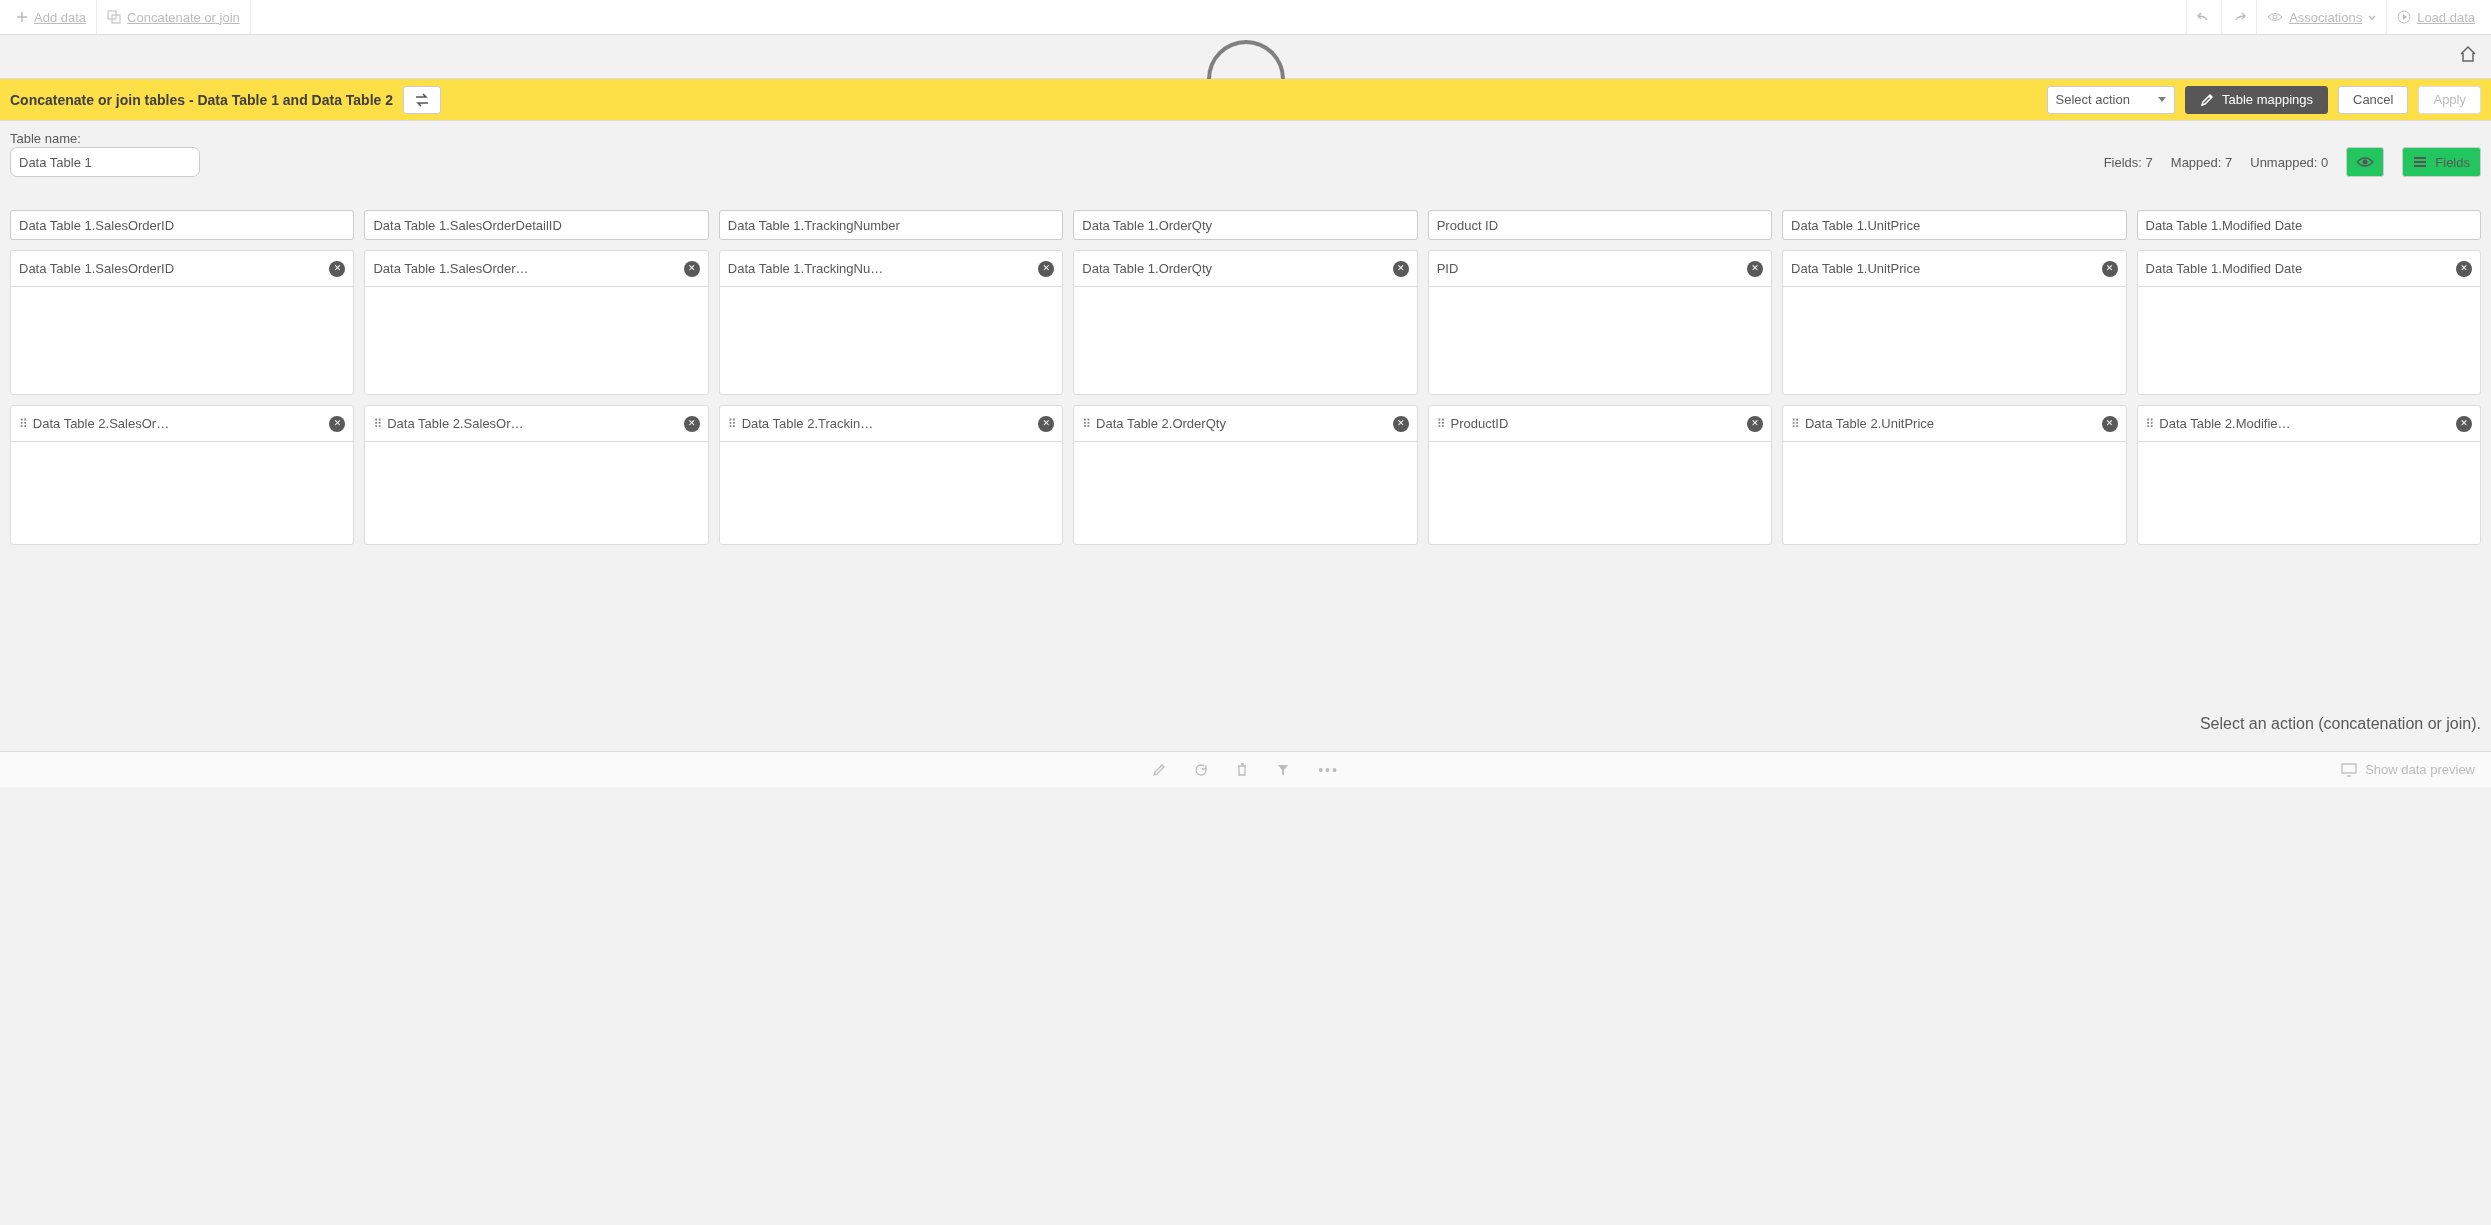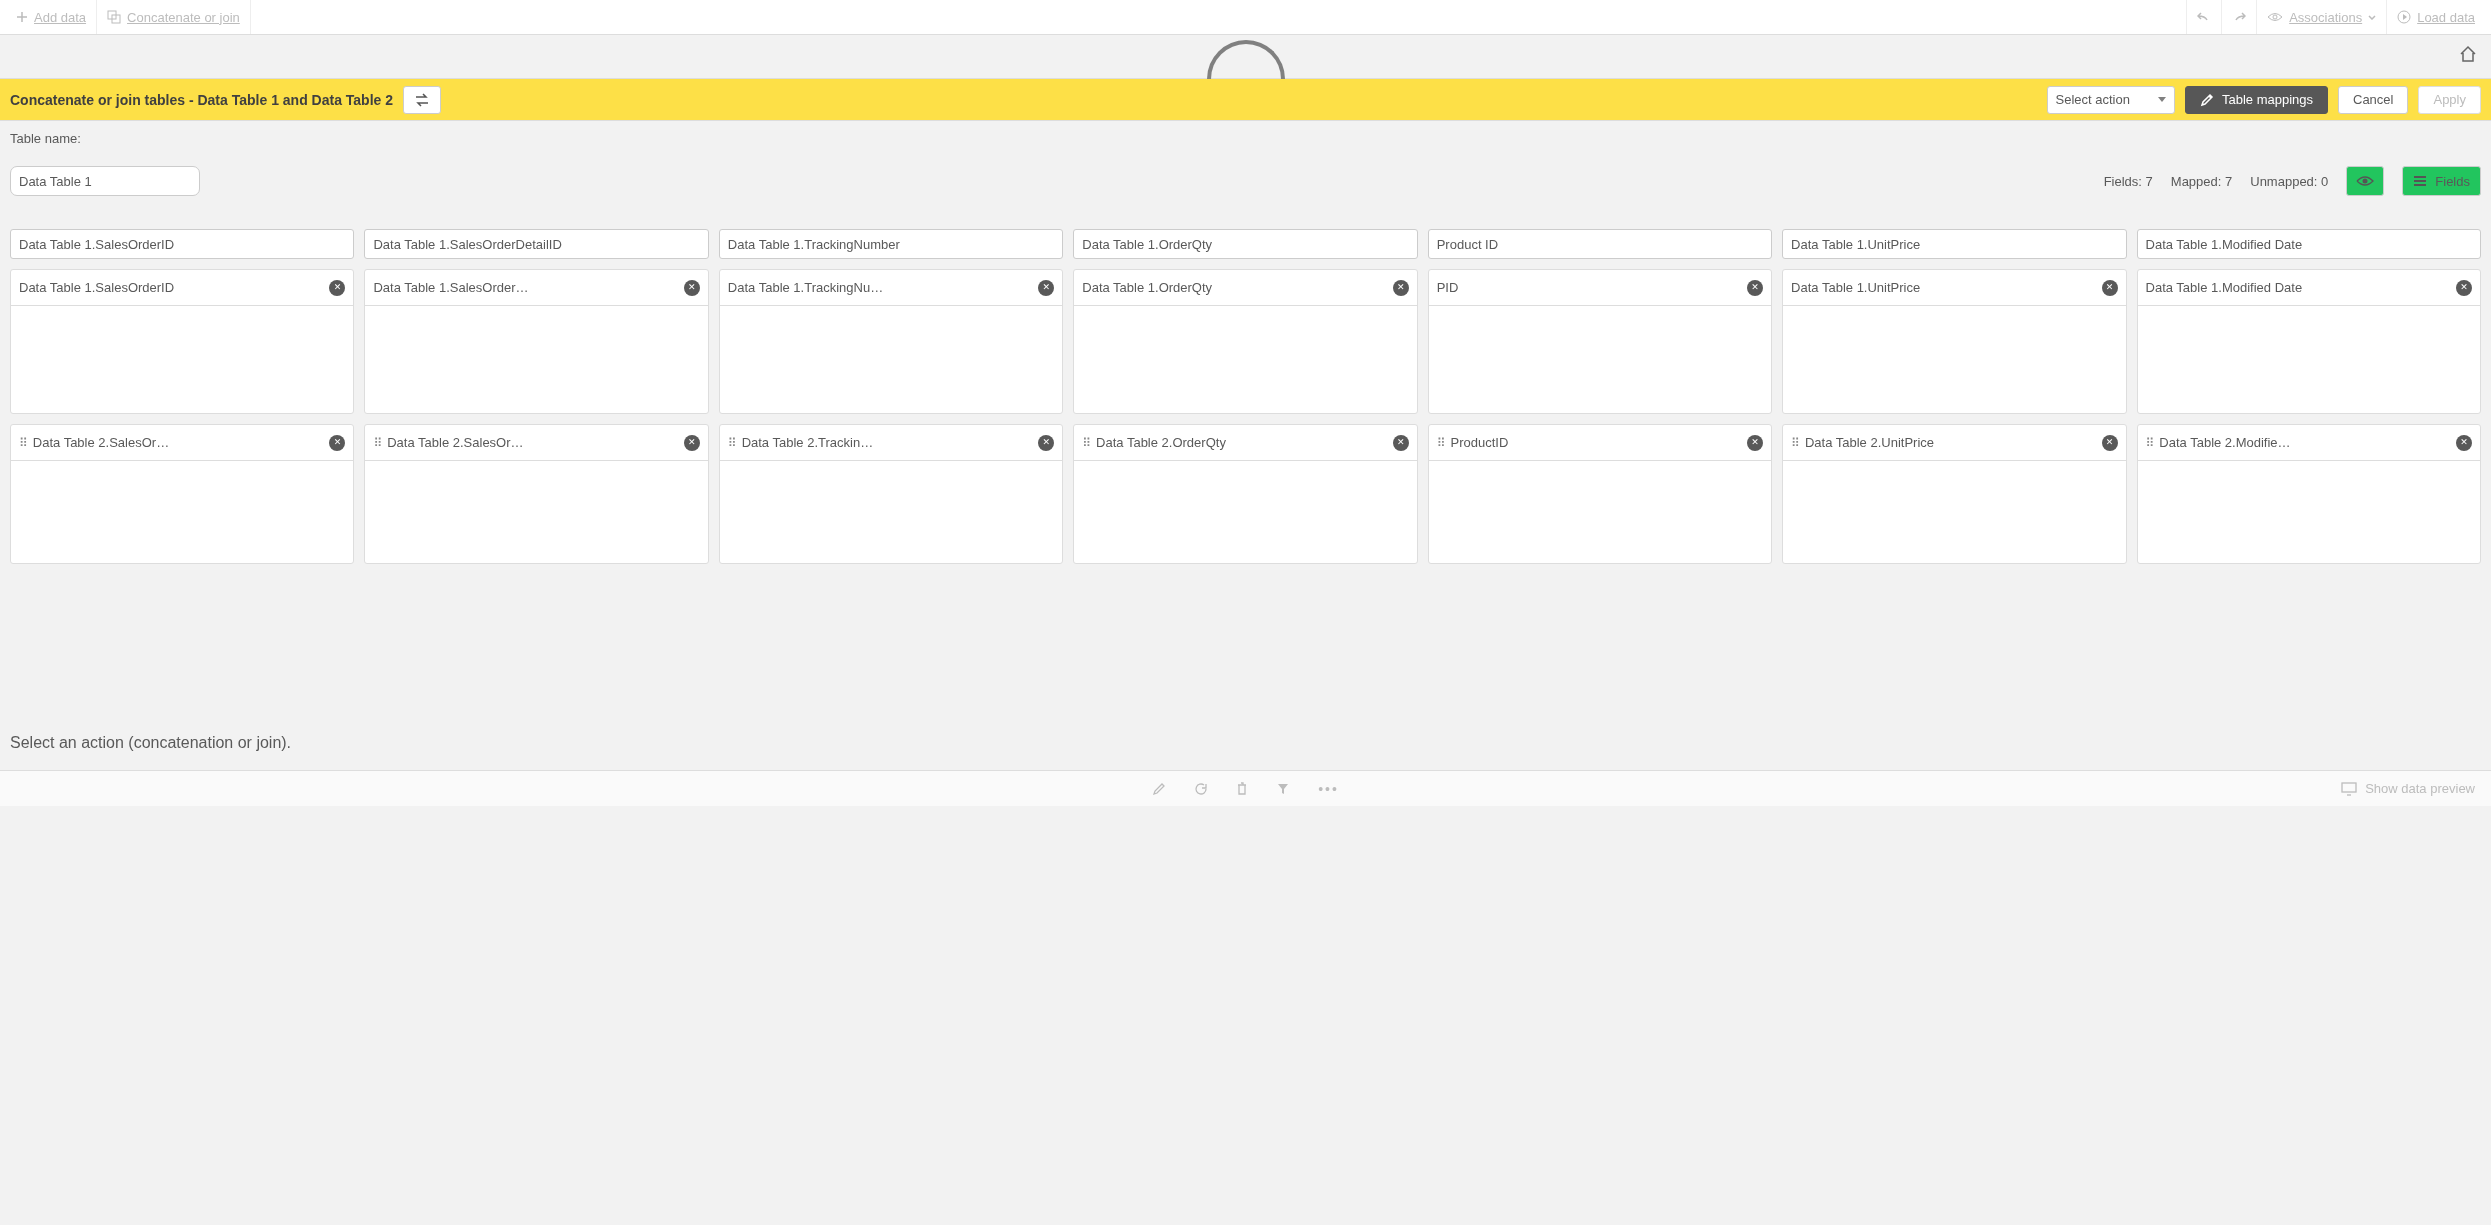--- a/index.html
+++ b/index.html
@@ -15,37 +15,37 @@
   .sub-header .title { font-weight: 600; color: #404040; font-size: 14px; }
   .swap-btn { width: 38px; height: 28px; border: 1px solid #ccc; border-radius: 3px; background: #fff; display: flex; align-items: center; justify-content: center; cursor: pointer; }
   .sub-header .right { margin-left: auto; display: flex; align-items: center; gap: 10px; }
   .select-action { height: 28px; border: 1px solid #ccc; border-radius: 3px; background: #fff; display: flex; align-items: center; padding: 0 8px; gap: 28px; cursor: pointer; }
   .select-action .arrow { border-left: 4px solid transparent; border-right: 4px solid transparent; border-top: 5px solid #808080; }
   .btn { height: 28px; border-radius: 3px; display: flex; align-items: center; padding: 0 14px; cursor: pointer; font-size: 13px; }
   .btn-dark { background: #575757; color: #fff; border: 1px solid #575757; gap: 8px; }
   .btn-outline { background: #fff; border: 1px solid #ccc; color: #595959; }
   .btn-disabled { background: #fff; border: 1px solid #ddd; color: #bcbcbc; cursor: default; }
   .content { padding: 10px 10px 0 10px; }
-  .tn-label { color: #595959; margin-bottom: 20px; }
+  .tn-label { color: #595959; margin-bottom: 1px; }
   .tn-row { display: flex; align-items: center; gap: 14px; }
   .tn-input { width: 190px; height: 30px; border: 1px solid #ccc; border-radius: 7px; background: #fff; padding: 0 8px; font-size: 13px; color: #595959; }
   .stats-row { margin-left: auto; display: flex; align-items: center; gap: 18px; color: #595959; }
   .eye-btn, .fields-btn { height: 30px; border: 1px solid #ccc; border-radius: 3px; background: #22c55e; display: flex; align-items: center; justify-content: center; padding: 0 10px; cursor: pointer; gap: 8px; }
   .eye-btn { width: 38px; padding: 0; }
   .columns { display: flex; gap: 10px; margin-top: 14px; }
   .col { flex: 1; min-width: 0; margin-top: 19px; }
   .col-header { height: 30px; border: 1px solid #ccc; border-radius: 3px; background: #fff; display: flex; align-items: center; padding: 0 8px; color: #595959; font-size: 13px; margin-bottom: 10px; overflow: hidden; white-space: nowrap; text-overflow: ellipsis; }
   .map-box { border: 1px solid #ddd; border-radius: 3px; background: #fff; margin-bottom: 10px; height: 145px; }
   .map-head { height: 36px; border-bottom: 1px solid #ddd; display: flex; align-items: center; padding: 0 8px; gap: 6px; color: #595959; font-size: 13px; }
   .map-head .label { flex: 1; overflow: hidden; white-space: nowrap; text-overflow: ellipsis; }
   .map-box2 { border: 1px solid #ddd; border-radius: 3px; background: #fff; height: 140px; }
   .grip { color: #888; font-size: 12px; letter-spacing: -1px; }
   .close-circle { width: 16px; height: 16px; border-radius: 50%; background: #595959; display: flex; align-items: center; justify-content: center; cursor: pointer; flex-shrink: 0; }
   .close-circle::before { content: "✕"; color: #fff; font-size: 9px; line-height: 1; }
-  .footer-msg { text-align: left; color: #595959; font-size: 16px; padding: 170px 0 18px 0; }
+  .footer-msg { text-align: right; color: #595959; font-size: 16px; padding: 170px 0 18px 0; }
   .bottom-bar { height: 36px; border-top: 1px solid #ddd; background: #fafafa; display: flex; align-items: center; justify-content: center; color: #bcbcbc; gap: 28px; position: relative; }
   .bottom-bar .preview { position: absolute; right: 16px; display: flex; align-items: center; gap: 8px; }
   svg { display: block; }
 </style>
 </head>
 <body>
 
 <div class="top-toolbar">
   <div class="tb-item">
     <svg width="12" height="12" viewBox="0 0 12 12">

